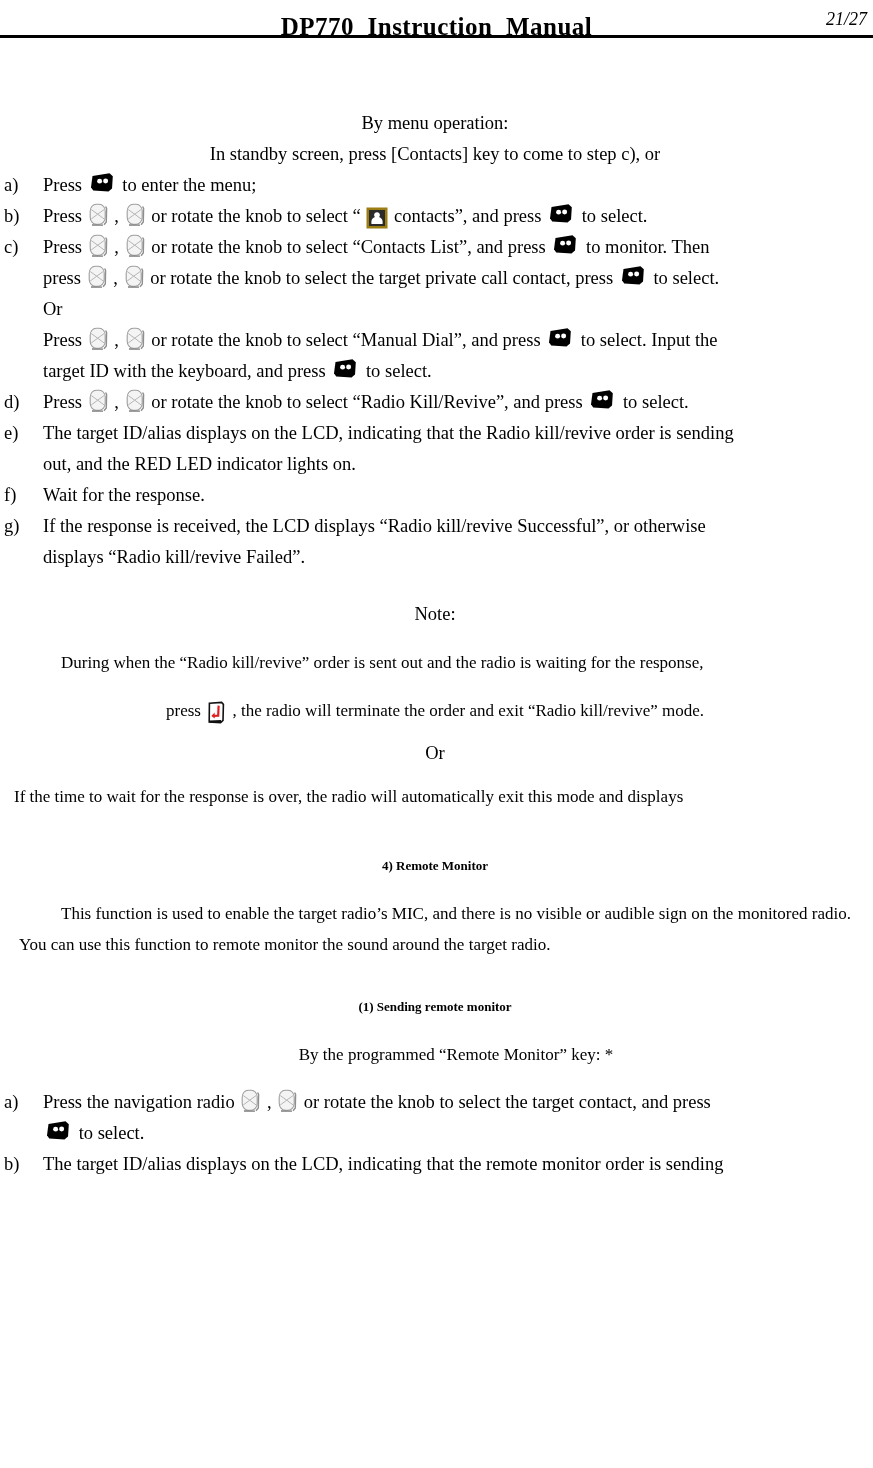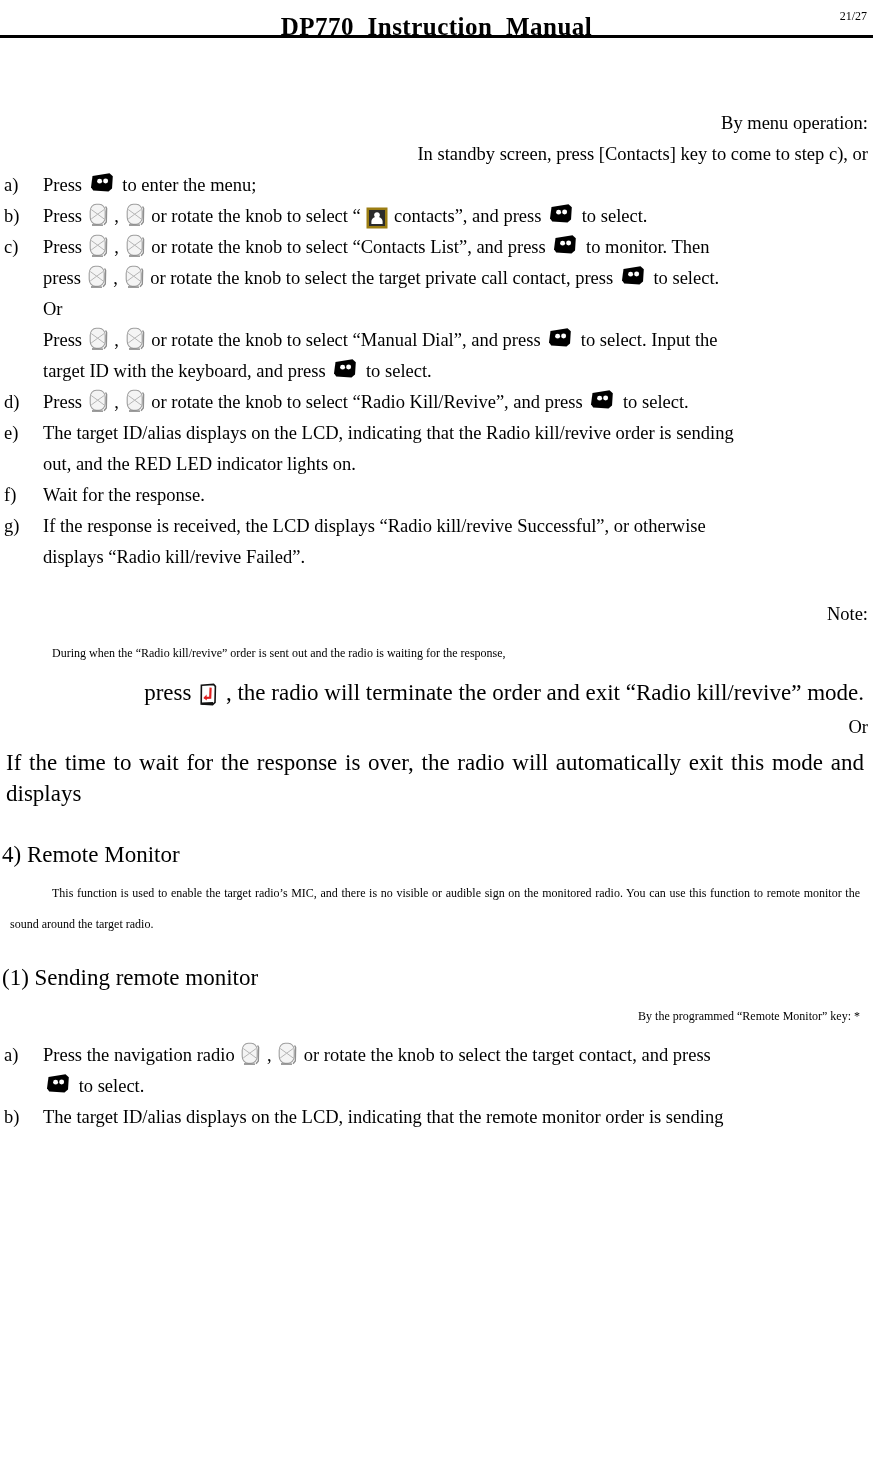--- a/index.html
+++ b/index.html
@@ -30,21 +30,22 @@
     font-weight: bold;
     font-size: 25px;
     letter-spacing: 0.5px;
     white-space: pre;
     margin-top: 12px;
   }
   .header-page {
     position: absolute;
     right: 6px;
     top: 9px;
-    font-size: 12px;
+    font-size: 18px;
+    font-style: italic;
   }
   .header-rule {
     position: absolute;
     left: 0; right: 0;
     top: 35px;
     height: 3px;
     background: #000;
   }
 
   
@@ -57,21 +58,21 @@
   .spacer-md { height: 26px; }
   .spacer-sm { height: 14px; }
 
   p.line {
     margin: 0 0 0 0;
     font-size: 18.5px;
     line-height: 31px;
     text-align: justify;
     text-justify: inter-word;
   }
-  p.nojust { text-align: right; font-family: Liberation Serif, serif; }
+  p.nojust { text-align: center; font-family: Liberation Serif, serif; }
 
   
   .li {
     position: relative;
     padding-left: 41px;
     font-size: 18.5px;
     line-height: 31px;
     text-align: justify;
     text-justify: inter-word;
     margin: 0;
@@ -89,39 +90,40 @@
     padding-left: 41px;
     font-size: 18.5px;
     line-height: 31px;
     text-align: justify;
     text-justify: inter-word;
     margin: 0;
   }
   .li-last, .li-cont-last { text-align: left; }
 
   .indent-para {
-    font-size: 12px;
+    font-size: 17px;
     line-height: 31px;
     text-align: justify;
     text-justify: inter-word;
-    margin: 8px;
+    margin: 17px;
     text-indent: 42px;
   }
   .flat-para {
-    font-size: 23px;
+    font-size: 17px;
     line-height: 31px;
     text-align: justify;
     text-justify: inter-word;
-    margin: 4px;
+    margin: 12px;
   }
   .heading {
-    font-size: 23px;
-    font-weight: normal;
+    font-size: 13px;
+    font-weight: bold;
     line-height: 31px;
     margin: 0;
+    text-align: center;
   }
 
   
   .icon {
     display: inline-block;
     vertical-align: middle;
     position: relative;
   }
 
   

